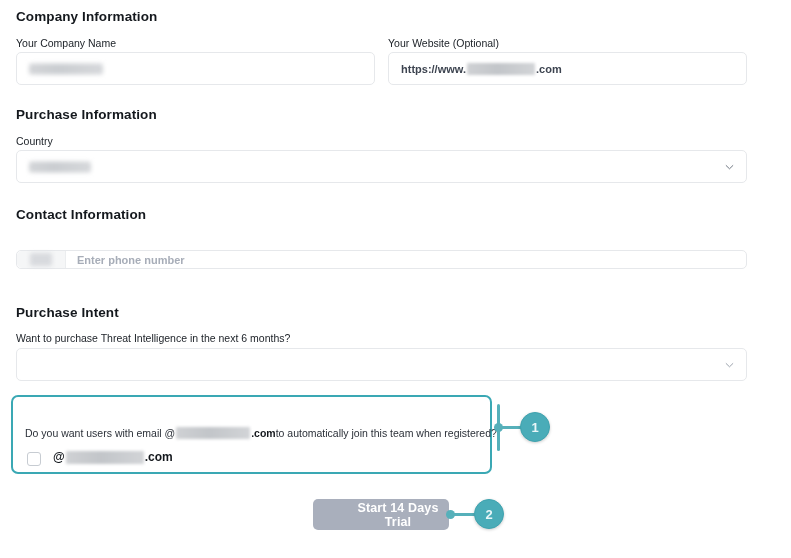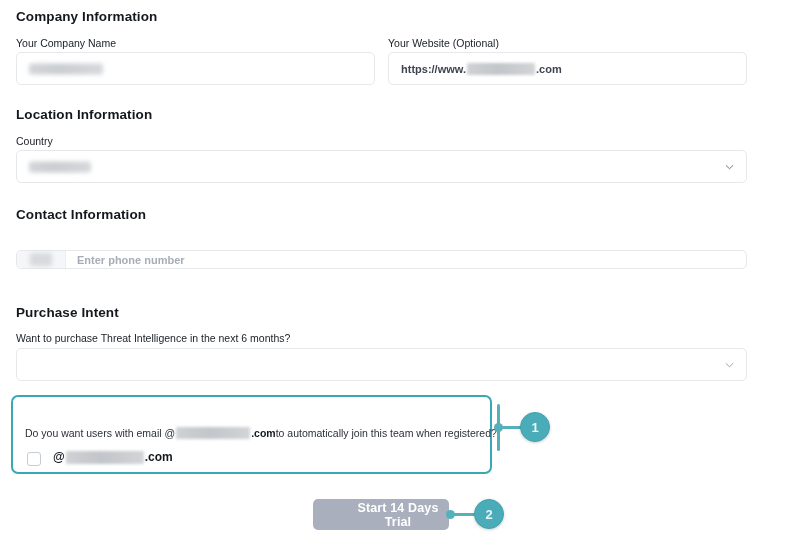--- a/index.html
+++ b/index.html
@@ -224,21 +224,21 @@
   <div class="field-label" style="left:388px; top:37px;">Your Website (Optional)</div>
 
   <div class="input-box" style="left:388px; top:52px; width:359px; height:33px;">
     <div class="input-text">
       <span>https://www.</span>
       <span class="redact-strong" style="width:68px;height:12px;margin:0 1px;"></span>
       <span>.com</span>
     </div>
   </div>
 
-  <div class="section-title" style="left:16px; top:107px;">Location Information</div>
+  <div class="section-title" style="left:16px; top:107px;">Purchase Information</div>
 
   <div class="field-label" style="left:16px; top:135px;">Country</div>
 
   <div class="input-box" style="left:16px; top:150px; width:731px; height:33px;">
     <div class="input-text">
       <span class="redact" style="width:62px;height:11px;"></span>
     </div>
     <span class="chevron">
       <svg viewBox="0 0 10 10" width="9" height="9" aria-hidden="true">
         <path d="M1.3 3.4 L5 7 L8.7 3.4" fill="none" stroke="#6d7480" stroke-width="1.1" stroke-linecap="round" stroke-linejoin="round"></path>

